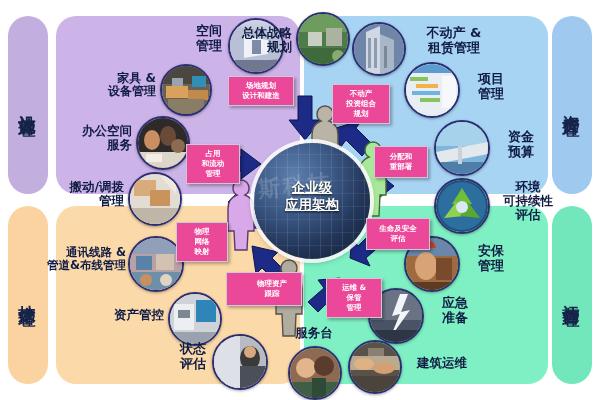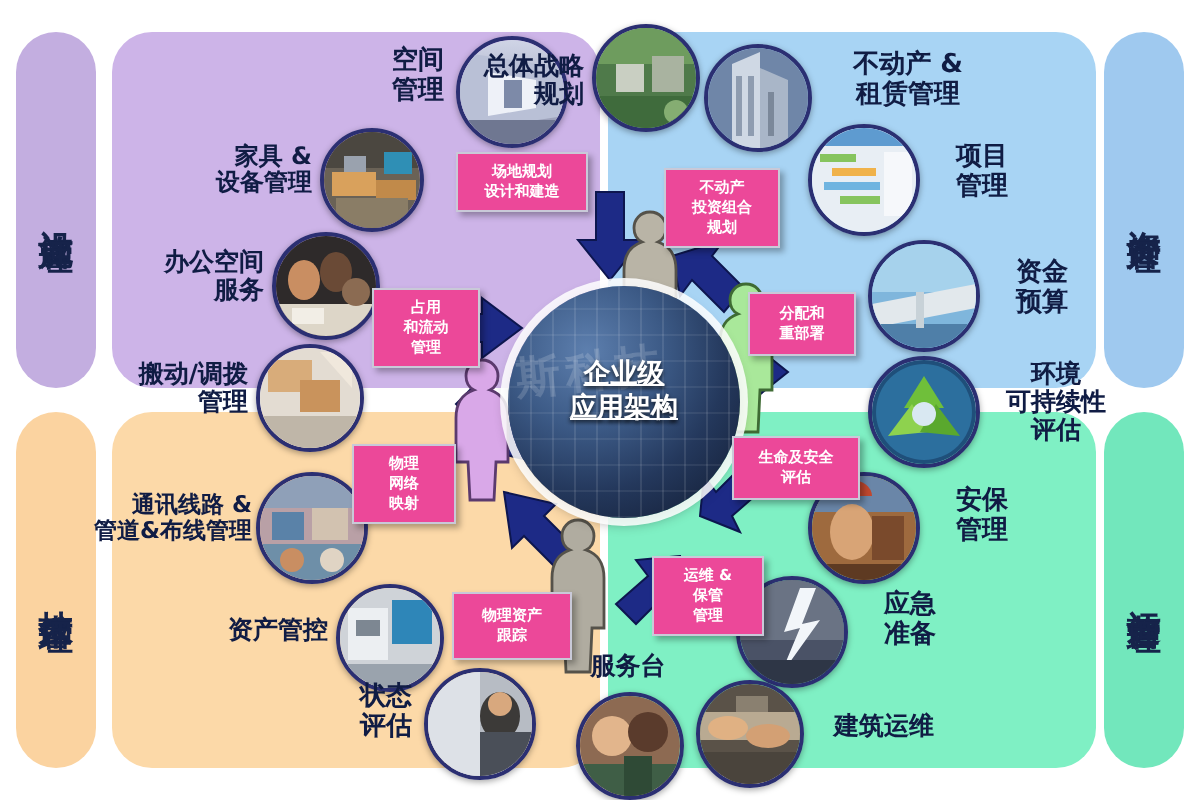--- a/index.html
+++ b/index.html
@@ -400,21 +400,21 @@
 设计和建造</div>
 
   <div class="navybox" style="left:186px;top:144px;width:52px;height:38px;">占用
 和流动
 管理</div>
 
   <div class="navybox" style="left:176px;top:222px;width:50px;height:38px;">物理
 网络
 映射</div>
 
-  <div class="navybox" style="left:226px;top:296px;width:58px;height:32px;">物理资产
+  <div class="navybox" style="left:226px;top:272px;width:58px;height:32px;padding-left:16px;">物理资产
 跟踪</div>
 
   <div class="navybox" style="left:332px;top:84px;width:56px;height:38px;">不动产
 投资组合
 规划</div>
 
   <div class="navybox" style="left:374px;top:146px;width:52px;height:30px;text-align:right;">分配和
 重部署</div>
 
   <div class="navybox" style="left:366px;top:218px;width:62px;height:30px;">生命及安全

